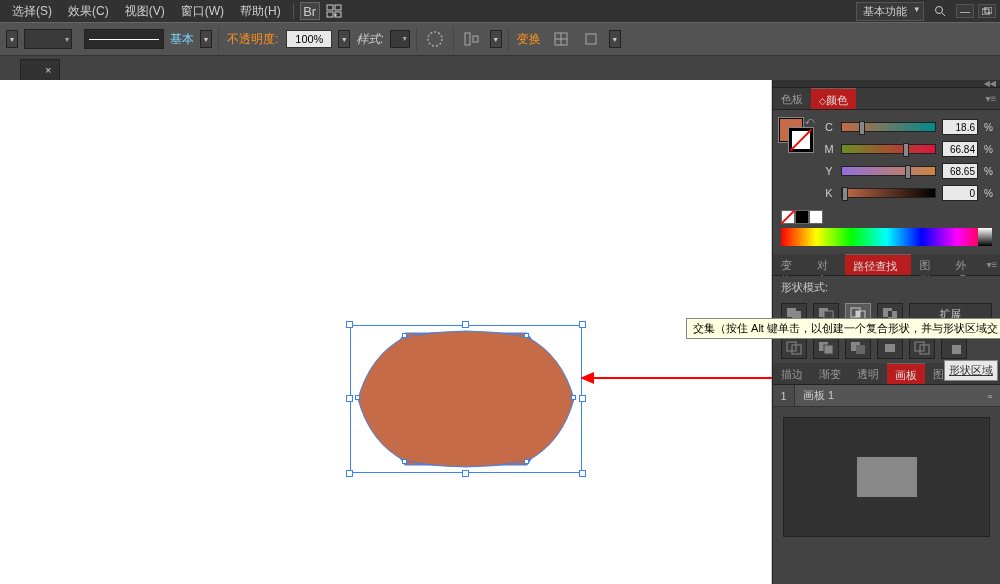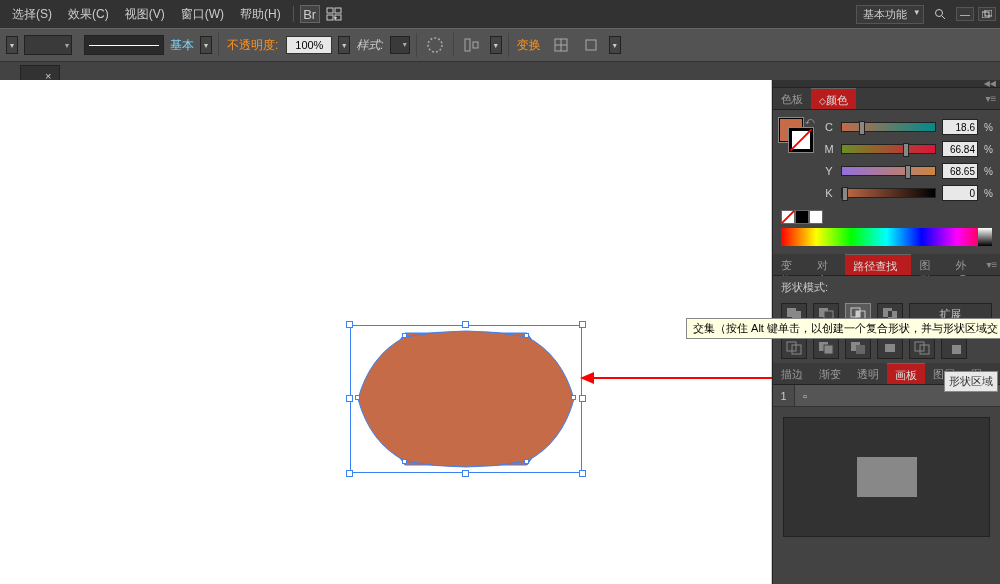--- a/index.html
+++ b/index.html
@@ -1,18 +1,18 @@
 <!DOCTYPE html>
 <html><head>
 <meta charset="utf-8">
 <style>
 * { margin: 0; padding: 0; box-sizing: border-box; font-family: "Microsoft YaHei", Arial, sans-serif; }
 body { background: #ccc; width: 1000px; height: 584px; overflow: hidden; position: relative; }
 
-.top-menu { background: #323232; height: 28px; display: flex; align-items: center; padding: 0 4px; color: #ccc; font-size: 12px; }
+.top-menu { background: #323232; height: 22px; display: flex; align-items: center; padding: 0 4px; color: #ccc; font-size: 12px; }
 .top-menu .menu-item { padding: 0 8px; cursor: default; }
 .top-menu .divider { width: 1px; height: 16px; background: #555; margin: 0 4px; }
 .top-menu .icon-box { width: 20px; height: 18px; margin: 0 2px; display: inline-flex; align-items: center; justify-content: center; color: #ccc; }
 .top-menu .right { margin-left: auto; display: flex; align-items: center; gap: 4px; padding-left: 36px; }
 .workspace-dd { background: #3a3a3a; border: 1px solid #555; padding: 1px 16px 1px 6px; color: #ccc; font-size: 11px; position: relative; }
 .workspace-dd::after { content: "▾"; position: absolute; right: 4px; top: 1px; font-size: 9px; }
 .win-btn { background: #3a3a3a; border: 1px solid #555; width: 18px; height: 14px; display: inline-flex; align-items: center; justify-content: center; }
 
 .toolbar { background: #535353; height: 34px; border-top: 1px solid #666; border-bottom: 1px solid #333; display: flex; align-items: center; padding: 0 6px; color: #ccc; font-size: 12px; gap: 6px; }
 .toolbar .swatch { width: 48px; height: 20px; background: #3a3a3a; border: 1px solid #222; position: relative; }
@@ -362,24 +362,25 @@
       <div class="panel-tab">描边</div>
       <div class="panel-tab">渐变</div>
       <div class="panel-tab">透明</div>
       <div class="panel-tab active">画板</div>
       <div class="panel-tab">图层</div>
       <div class="panel-tab">图</div>
     </div>
     <div class="layer-panel">
       <div class="layer-row">
         <span class="idx">1</span>
+        <span class="name">画板 1</span>
         <span class="target">▫</span>
       </div>
       <div class="artboard-prev">
         <div class="mini"></div>
       </div>
     </div>
   </div>
 </div>
 
 <div class="tooltip" style="left:686px; top:318px;">交集（按住 Alt 键单击，以创建一个复合形状，并与形状区域交</div>
 
-<div class="float-label" style="left:944px; top:371px;">形状区域</div>
+<div class="float-label" style="left:944px; top:360px;text-decoration:underline;">形状区域</div>
 
 </body></html>

